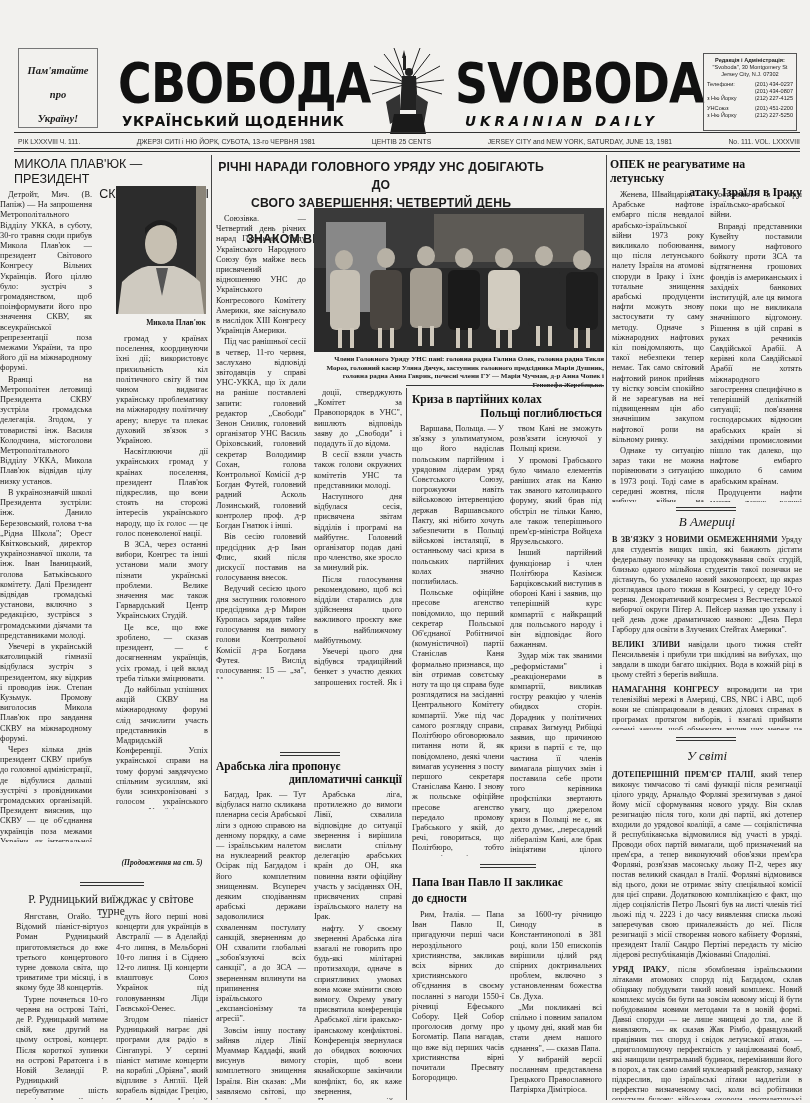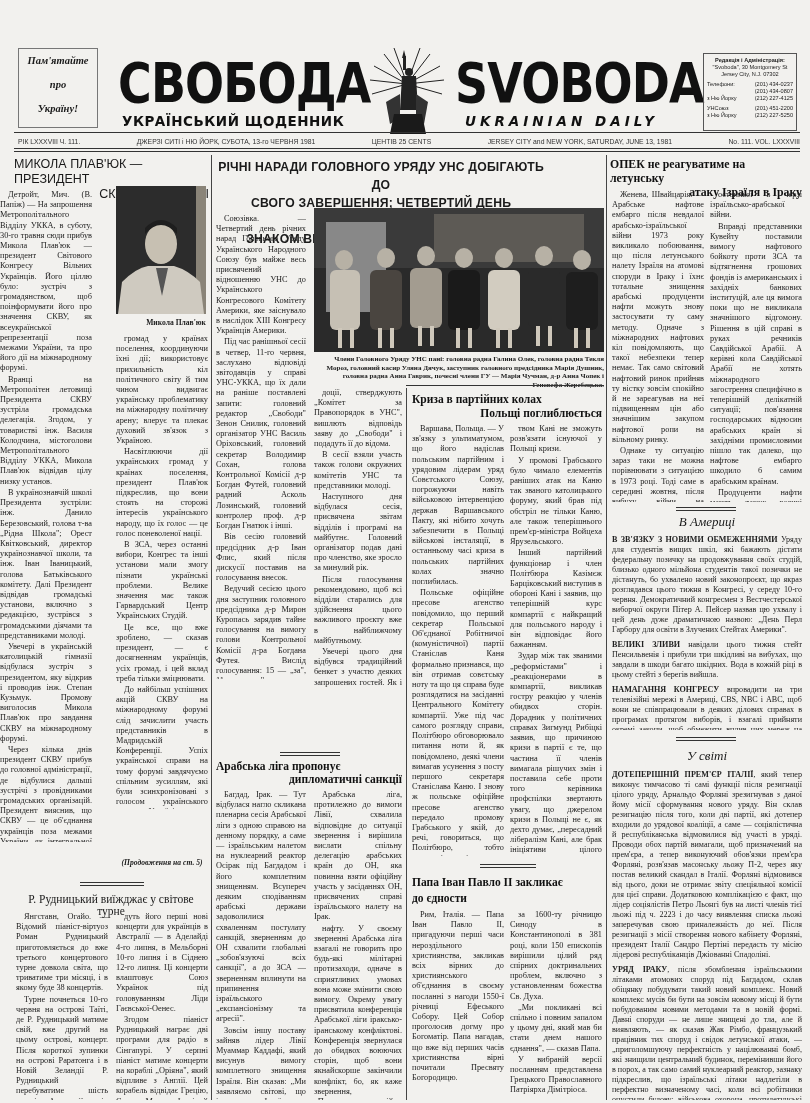--- a/index.html
+++ b/index.html
@@ -16,21 +16,21 @@
     hyphens: auto; overflow: hidden; color: #222;
   }
   .body-text p { text-indent: 8px; margin-bottom: 1px; }
   .vrule { position: absolute; width: 1px; background: #444; }
   .hrule { position: absolute; height: 1px; background: #333; }
   .dbl { position: absolute; height: 4px; border-top: 1.5px solid #333; border-bottom: 1.5px solid #333; }
 
   
   .remember-box {
     left: 18px; top: 48px; width: 80px; height: 80px; border: 1px solid #777;
-    text-align: center; font-style: italic; font-weight: bold; font-size: 10.5px; line-height: 24px; padding-top: 0;
+    text-align: center; font-style: italic; font-weight: bold; font-size: 10.5px; line-height: 24px; padding-top: 10px;
   }
   .title-cyr {
     left: 118px; top: 50px; font-family: "DejaVu Sans", sans-serif; font-weight: bold;
     font-size: 56px; letter-spacing: -1px; transform: scaleX(0.82); transform-origin: left top; color: #111;
   }
   .title-lat {
     left: 455px; top: 50px; font-family: "DejaVu Sans", sans-serif; font-weight: bold;
     font-size: 56px; letter-spacing: -1px; transform: scaleX(0.82); transform-origin: left top; color: #111;
   }
   .sub-cyr { left: 122px; top: 113px; font-family: "DejaVu Sans", sans-serif; font-size: 13.5px; font-weight: bold; letter-spacing: 0.5px; color:#111; }

